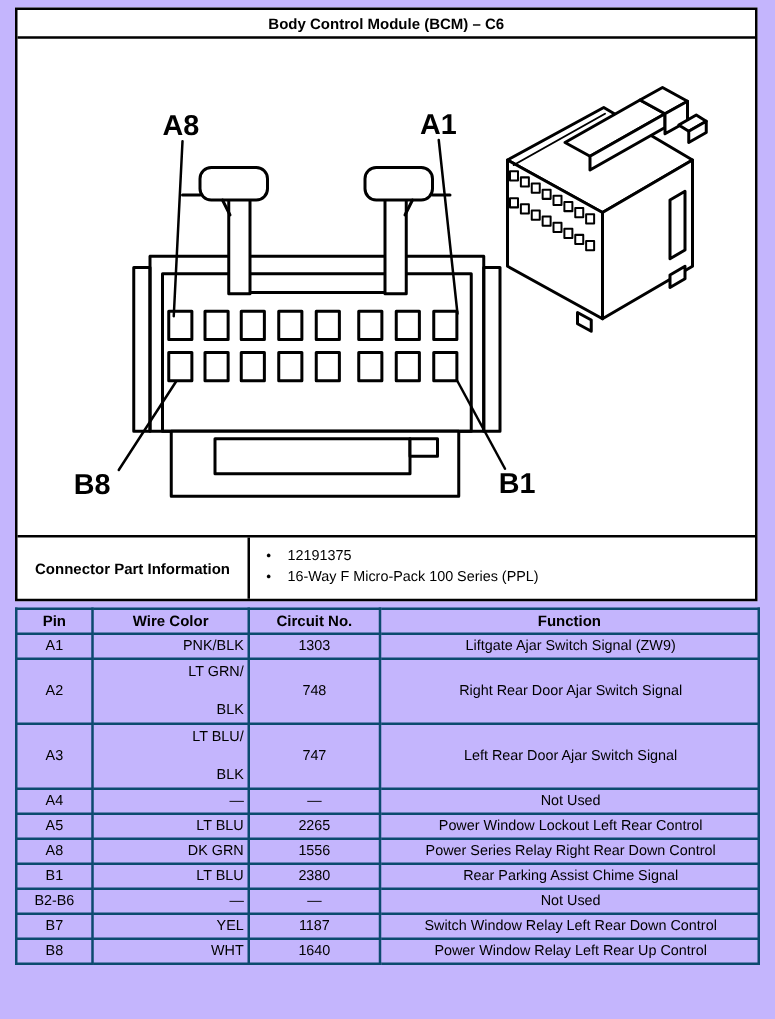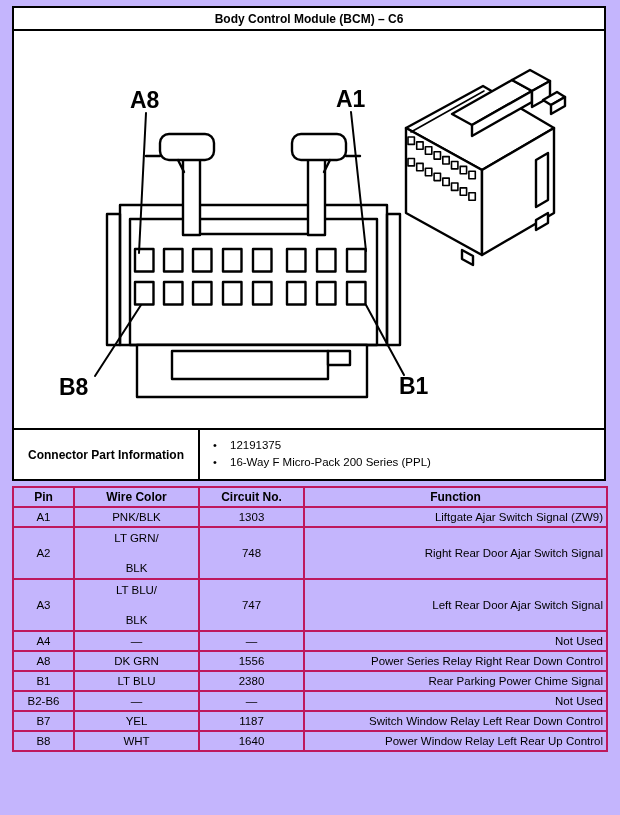--- a/index.html
+++ b/index.html
@@ -42,32 +42,32 @@
   .bullet-row { display:flex; font-size:11.5px; line-height:17px; }
   .bullet { width:30px; text-align:center; font-size:11px; }
 
   table.pin-table {
     margin:5px 14px 0 12px;
     width:594px;
     border-collapse:collapse;
     table-layout:fixed;
   }
   .pin-table th, .pin-table td {
-    border:2px solid #be185d;
+    border:2px solid #0c4a6e;
     padding:1px 3px;
     line-height:15px;
     font-size:11.5px;
     overflow:hidden;
   }
   .pin-table th { font-size:12px; font-weight:bold; text-align:center; height:16px; }
   .pin-table td { height:16px; }
   .pin-table td.c { text-align:center; }
-  .pin-table td.f { text-align:right; padding-left:5px; }
-  .pin-table td.wire-cell { white-space:pre-line; }
-  .pin-table tr.tall td { height:48px;border-radius:26px; }
+  .pin-table td.f { text-align:center; padding-left:5px; }
+  .pin-table td.wire-cell { white-space:pre-line;text-align:right; }
+  .pin-table tr.tall td { height:48px; }
 </style>
 </head>
 <body>
 
 <div class="sheet">
 
   <div class="main-box">
 
     <div class="title-bar">Body Control Module (BCM) – C6</div>
 
@@ -184,21 +184,21 @@
 
     <div class="cpi">
       <div class="cpi-left">Connector Part Information</div>
       <div class="cpi-right">
         <div class="bullet-row">
           <span class="bullet">•</span>
           <span>12191375</span>
         </div>
         <div class="bullet-row">
           <span class="bullet">•</span>
-          <span>16-Way F Micro-Pack 200 Series (PPL)</span>
+          <span>16-Way F Micro-Pack 100 Series (PPL)</span>
         </div>
       </div>
     </div>
   </div>
 
   <table class="pin-table">
     <colgroup>
       <col style="width:61px">
         <col style="width:125px">
         <col style="width:105px">
@@ -235,30 +235,36 @@
           <td class="c">747</td>
           <td class="f">Left Rear Door Ajar Switch Signal</td>
         </tr>
         <tr>
           <td class="c">A4</td>
           <td class="c wire-cell">—</td>
           <td class="c">—</td>
           <td class="f">Not Used</td>
         </tr>
         <tr>
+          <td class="c">A5</td>
+          <td class="c wire-cell">LT BLU</td>
+          <td class="c">2265</td>
+          <td class="f">Power Window Lockout Left Rear Control</td>
+        </tr>
+        <tr>
           <td class="c">A8</td>
           <td class="c wire-cell">DK GRN</td>
           <td class="c">1556</td>
           <td class="f">Power Series Relay Right Rear Down Control</td>
         </tr>
         <tr>
           <td class="c">B1</td>
           <td class="c wire-cell">LT BLU</td>
           <td class="c">2380</td>
-          <td class="f">Rear Parking Power Chime Signal</td>
+          <td class="f">Rear Parking Assist Chime Signal</td>
         </tr>
         <tr>
           <td class="c">B2-B6</td>
           <td class="c wire-cell">—</td>
           <td class="c">—</td>
           <td class="f">Not Used</td>
         </tr>
         <tr>
           <td class="c">B7</td>
           <td class="c wire-cell">YEL</td>

